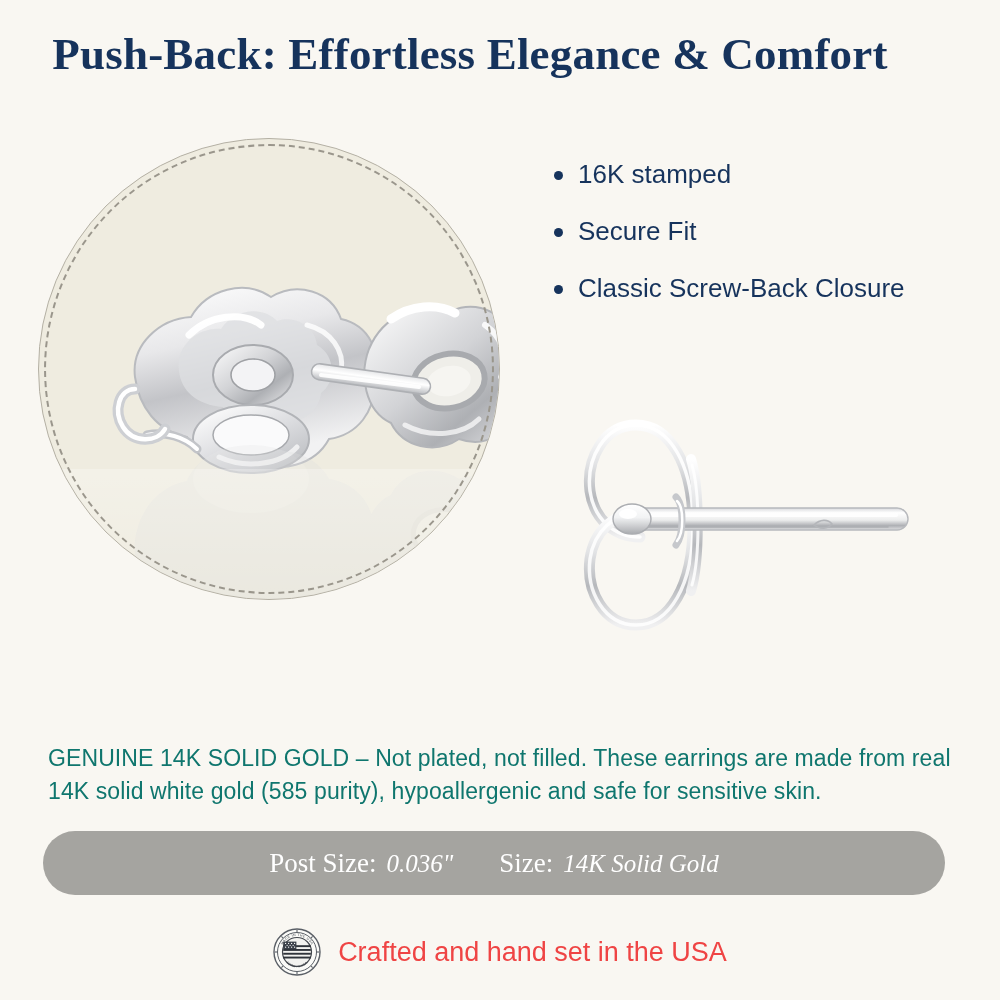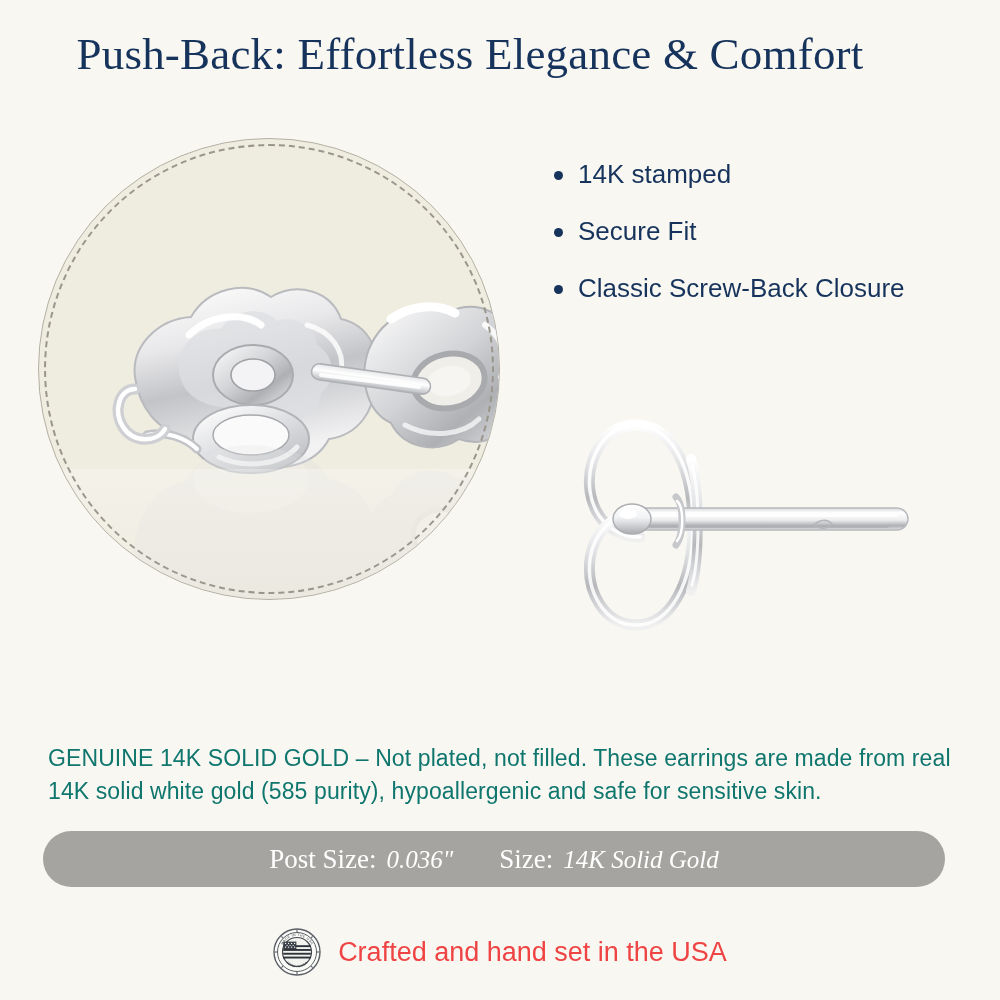--- a/index.html
+++ b/index.html
@@ -17,21 +17,21 @@
 
   
   .title {
     position: absolute;
     top: 28px;
     left: 0;
     width: 940px;
     text-align: center;
     font-family: "Liberation Serif", "DejaVu Serif", serif;
     font-size: 45px;
-    font-weight: 400;
+    font-weight: 700;
     letter-spacing: 0.2px;
     color: #16335c;
     white-space: nowrap;
   }
 
   
   .photo-circle {
     position: absolute;
     left: 38px;
     top: 138px;
@@ -121,21 +121,21 @@
     color: #0f766e;
     letter-spacing: 0.1px;
   }
 
   
   .spec-pill {
     position: absolute;
     left: 43px;
     top: 831px;
     width: 902px;
-    height: 56px;
+    height: 64px;
     background: #a5a4a0;
     border-radius: 32px;
     display: flex;
     align-items: center;
     justify-content: center;
     gap: 46px;
     font-family: "Liberation Serif", "DejaVu Serif", serif;
   }
   .spec-item {
     display: flex;
@@ -277,21 +277,21 @@
         <rect x="0" y="330" width="462" height="140" fill="url(#reflFade)" opacity="0.5"></rect>
       </g>
     </svg>
   </div>
   <div class="dashed-ring"></div>
 </div>
 
 <ul class="bullets">
   <li>
     <span class="dot"></span>
-    <span>14K stamped</span>
+    <span>16K stamped</span>
   </li>
   <li>
     <span class="dot"></span>
     <span>Secure Fit</span>
   </li>
   <li>
     <span class="dot"></span>
     <span>Classic Screw-Back Closure</span>
   </li>
 </ul>

